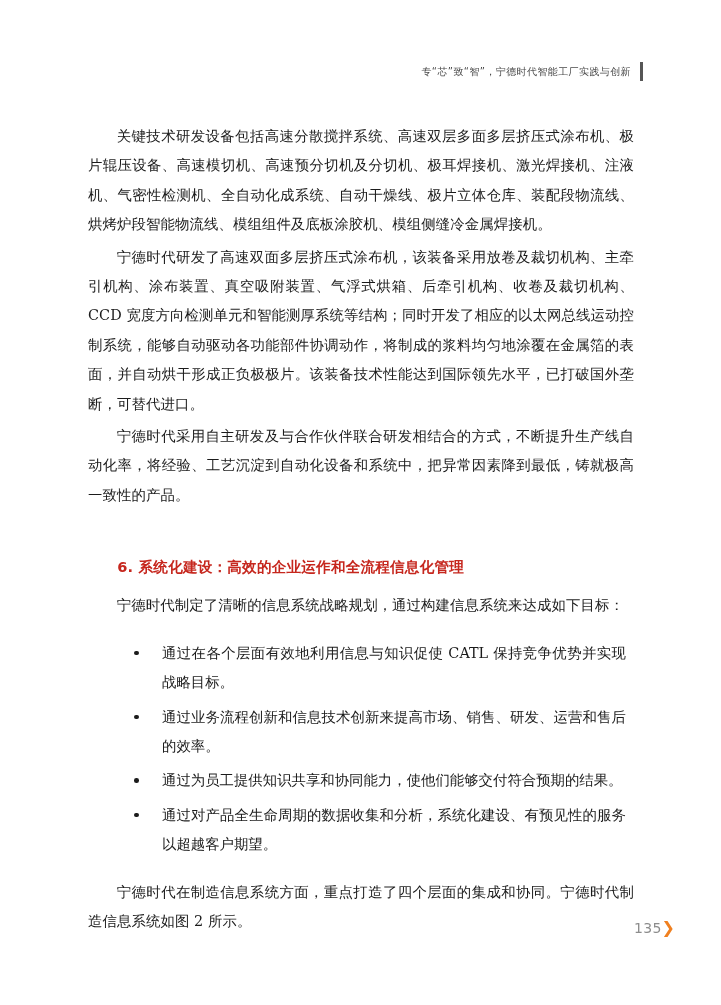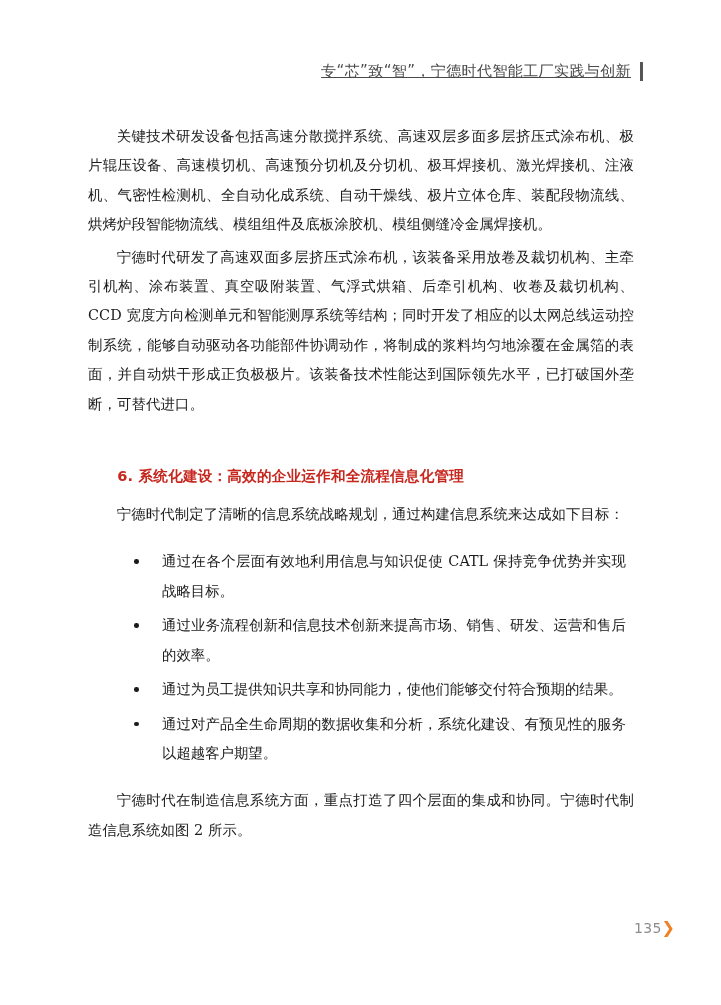--- a/index.html
+++ b/index.html
@@ -28,25 +28,24 @@
   .header {
     position: absolute;
     top: 62px;
     right: 78px;
     display: flex;
     align-items: center;
     gap: 9px;
   }
   .header-title {
     font-family: "DejaVu Sans", "Liberation Sans", sans-serif;
-    font-size: 15px;
+    font-size: 10px;
     letter-spacing: 0.4px;
     color: #4a4a4a;
     white-space: nowrap;
-    text-decoration: underline;
   }
   .header-rule {
     width: 3px;
     height: 19px;
     background: #565656;
     display: block;
   }
 
   
   .content {
@@ -144,20 +143,21 @@
     <span class="header-title">专“芯”致“智”，宁德时代智能工厂实践与创新</span>
     <span class="header-rule"></span>
   </div>
 
   <div class="content">
 
     <p class="body-para">关键技术研发设备包括高速分散搅拌系统、高速双层多面多层挤压式涂布机、极片辊压设备、高速模切机、高速预分切机及分切机、极耳焊接机、激光焊接机、注液机、气密性检测机、全自动化成系统、自动干燥线、极片立体仓库、装配段物流线、烘烤炉段智能物流线、模组组件及底板涂胶机、模组侧缝冷金属焊接机。</p>
 
     <p class="body-para">宁德时代研发了高速双面多层挤压式涂布机，该装备采用放卷及裁切机构、主牵引机构、涂布装置、真空吸附装置、气浮式烘箱、后牵引机构、收卷及裁切机构、CCD 宽度方向检测单元和智能测厚系统等结构；同时开发了相应的以太网总线运动控制系统，能够自动驱动各功能部件协调动作，将制成的浆料均匀地涂覆在金属箔的表面，并自动烘干形成正负极极片。该装备技术性能达到国际领先水平，已打破国外垄断，可替代进口。</p>
 
+    <p class="body-para">宁德时代采用自主研发及与合作伙伴联合研发相结合的方式，不断提升生产线自动化率，将经验、工艺沉淀到自动化设备和系统中，把异常因素降到最低，铸就极高一致性的产品。</p>
 
     <div style="height:42px"></div>
 
     <h2 class="section-heading">6. 系统化建设：高效的企业运作和全流程信息化管理</h2>
 
     <div style="height:12px"></div>
 
     <p class="body-para">宁德时代制定了清晰的信息系统战略规划，通过构建信息系统来达成如下目标：</p>
 
     <div style="height:7px"></div>

